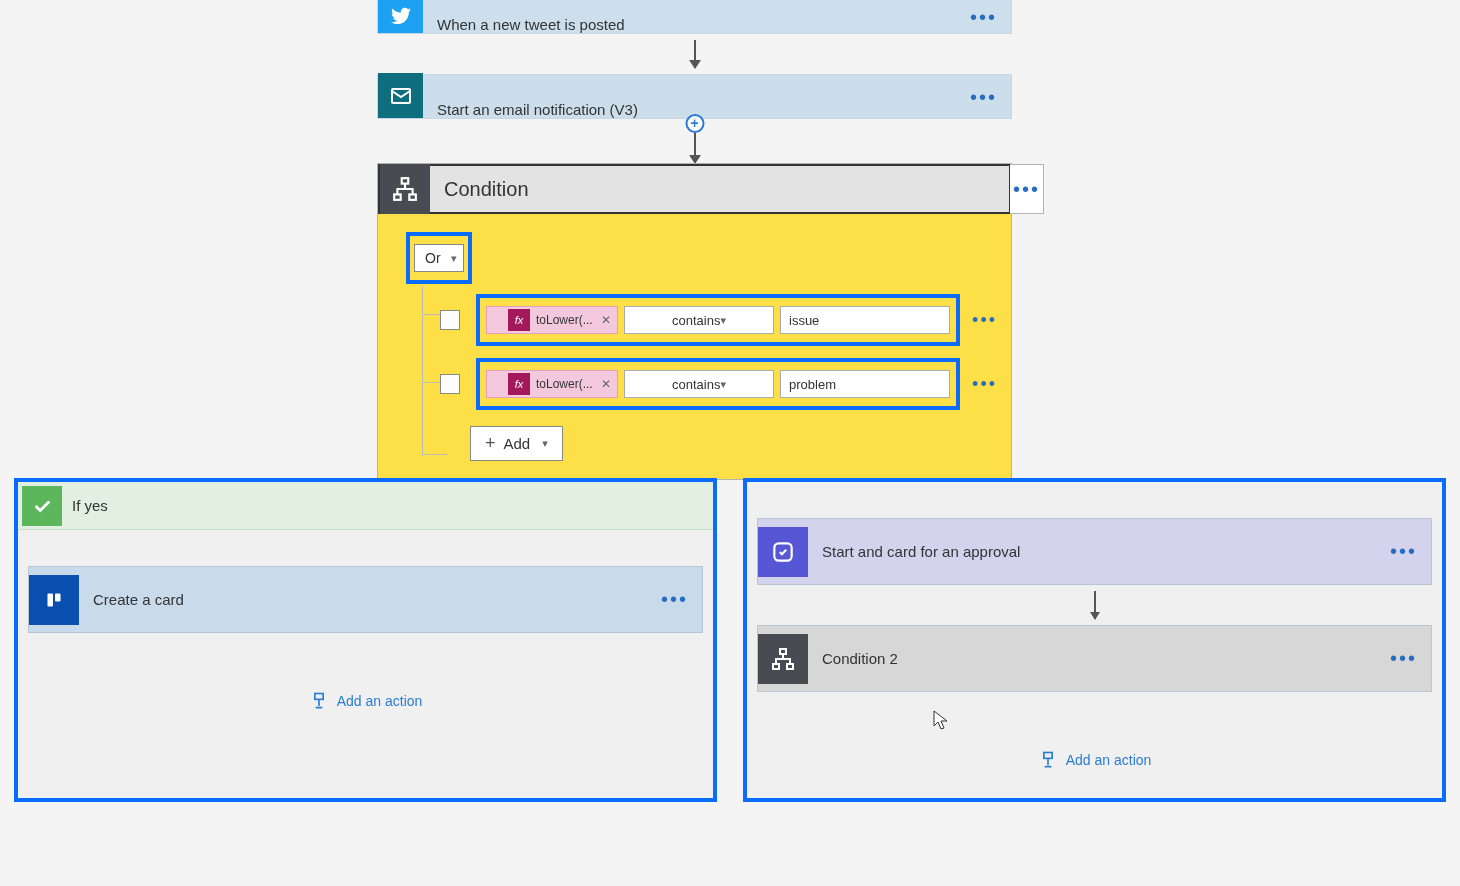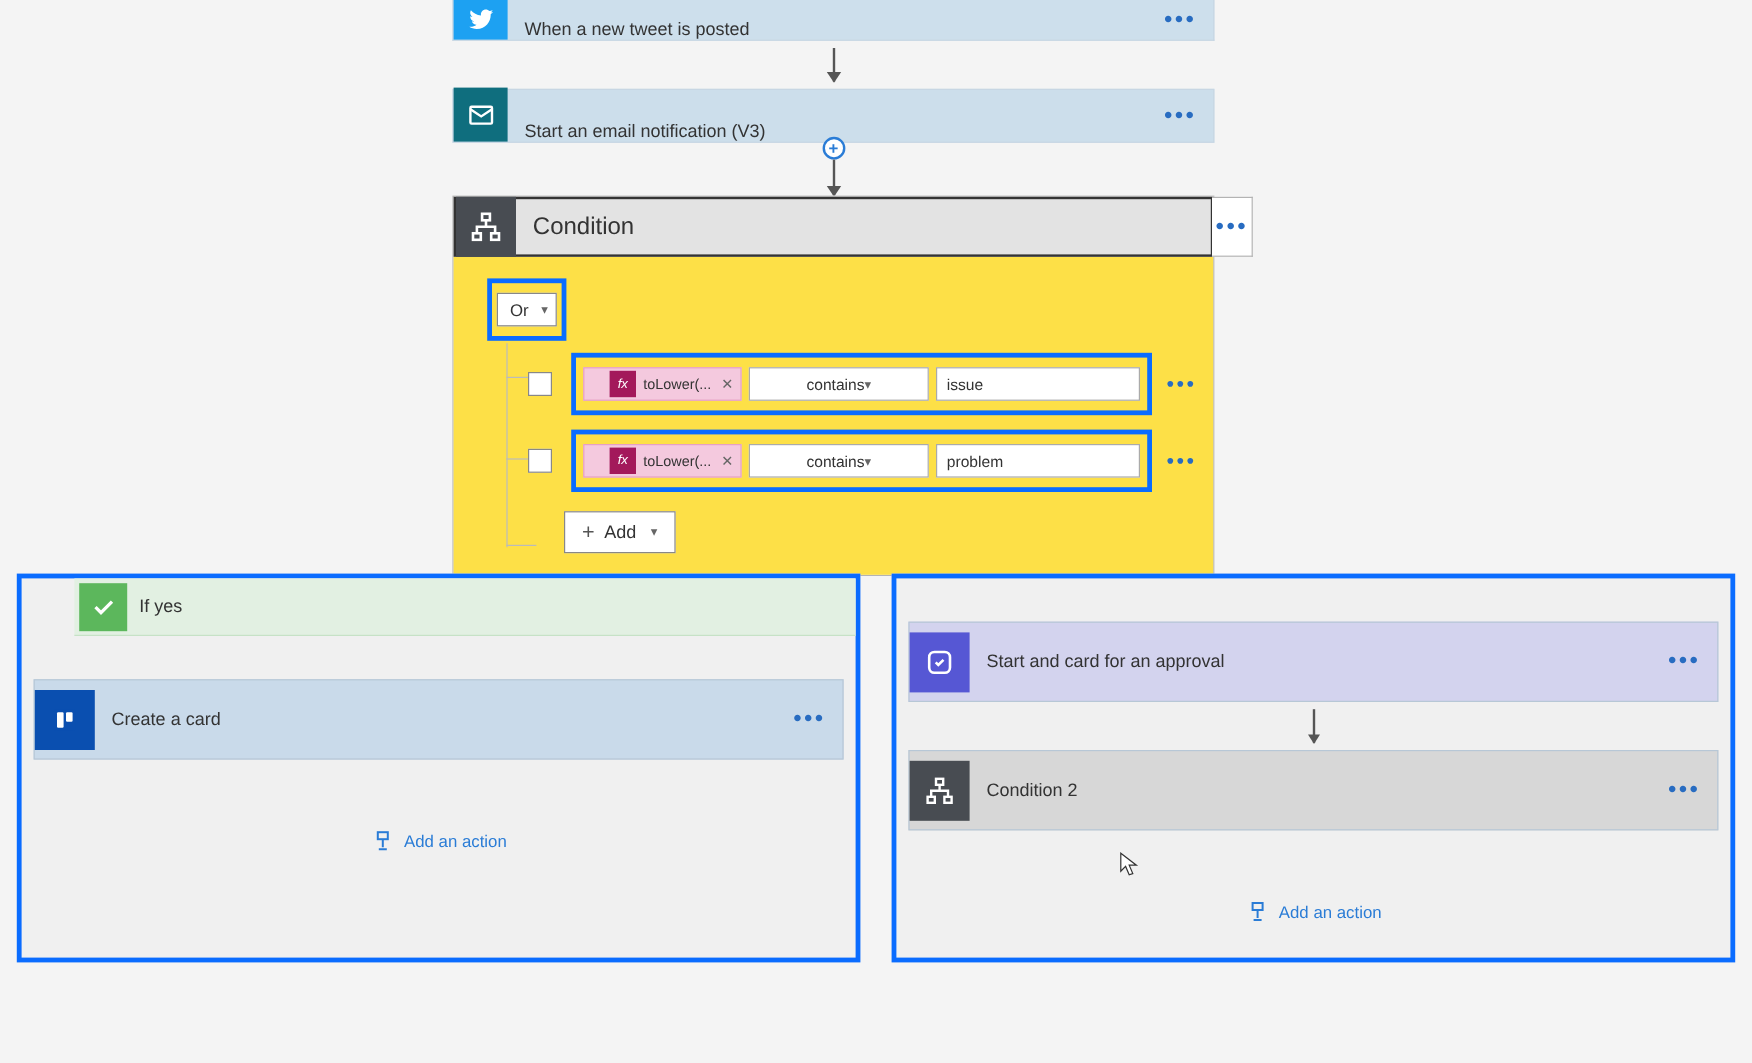--- a/index.html
+++ b/index.html
@@ -273,21 +273,20 @@
     padding-bottom: 20px;
   }
   .branch-no { padding-bottom: 28px; }
 
   .branch-header {
     display: flex;
     align-items: center;
     height: 48px;
     padding-left: 0;
     font-size: 15px;
-    margin-left: 44px;
   }
   .bh-yes { background: #e2f0e2; border-bottom:1px solid #c6e2c6;}
   .bh-no  { background: #fae0dd; border-bottom:1px solid #f0c5bf;}
   .bh-icon {
     width: 40px; height: 40px;
     margin: 0 10px 0 4px;
     display:flex;align-items:center;justify-content:center;
     color:#fff;
   }
   .bh-yes .bh-icon { background:#5cb75c;}

